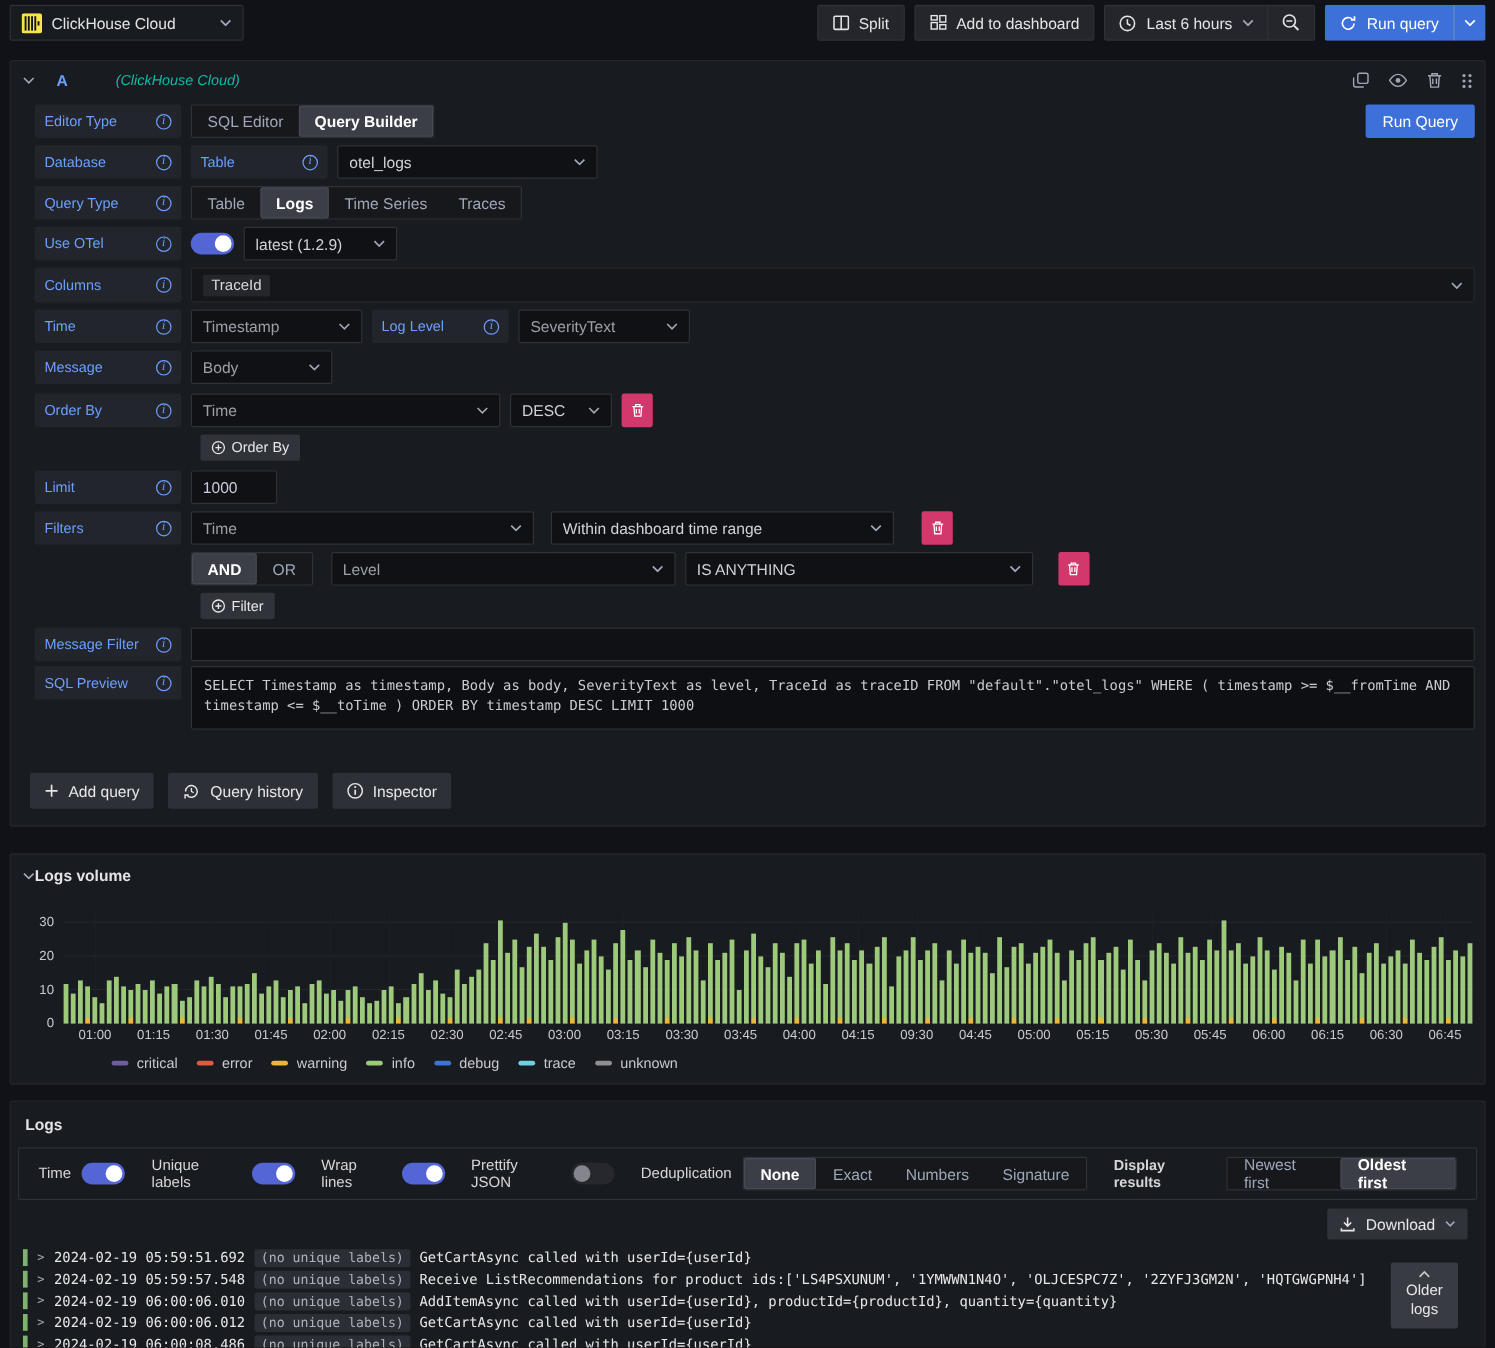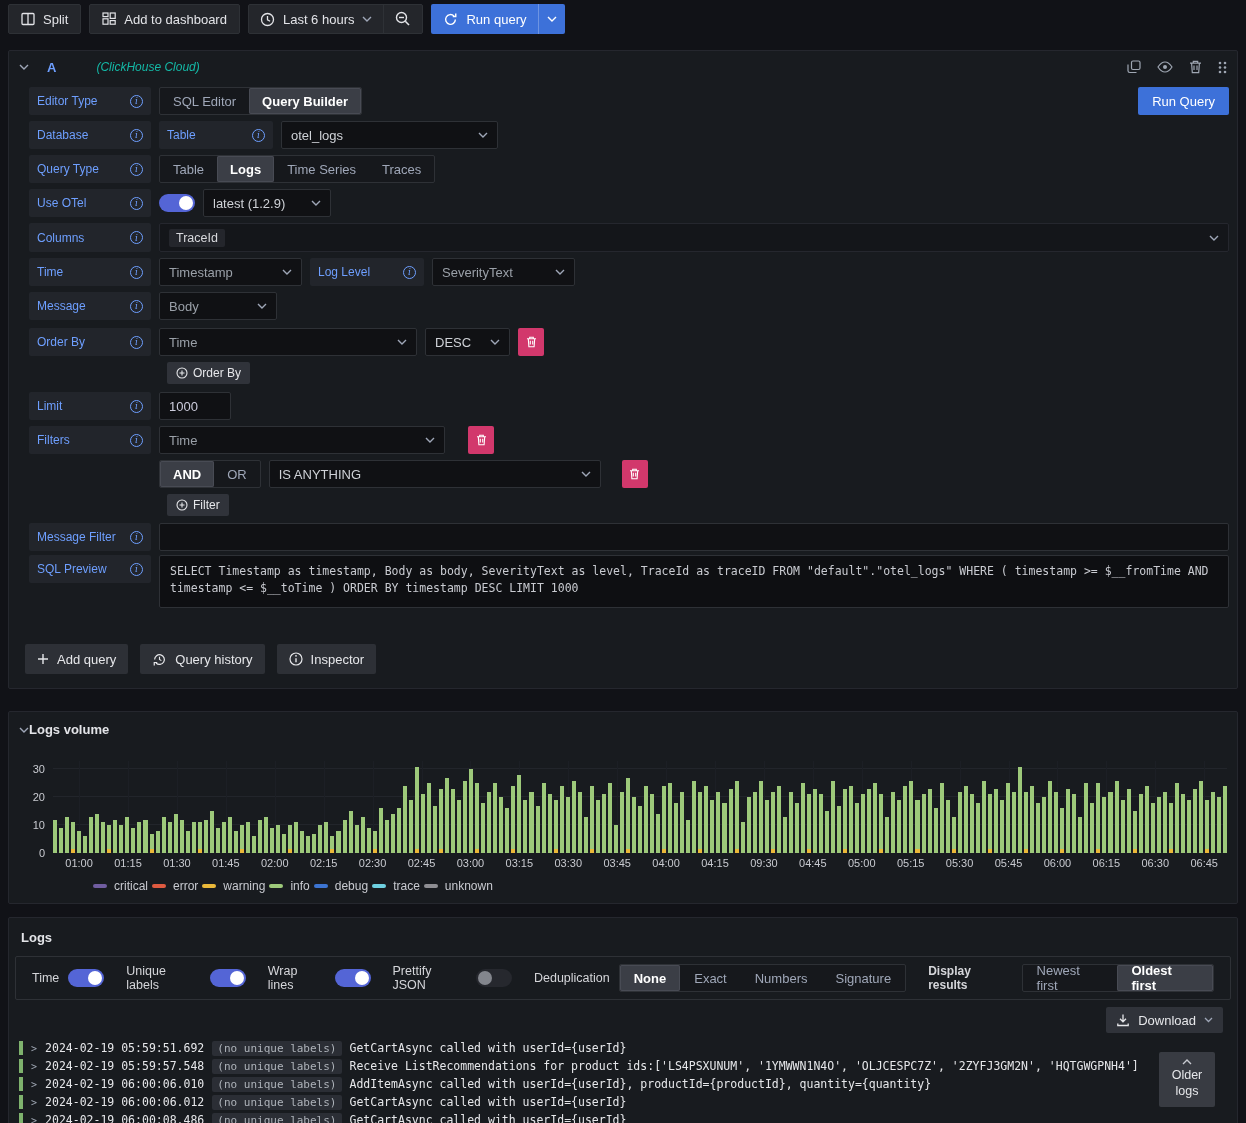--- a/index.html
+++ b/index.html
@@ -72,21 +72,21 @@
   .vol-head { display:flex; align-items:center; gap:0; padding:10px 10px 0 10px; color:#d8d9dd; }
   .vol-head .t { font-weight:700; font-size:13px; color:#e3e4e8; }
   .chart-wrap { position:relative; margin:24px 10px 0 44px; height:92px; }
   .bars { position:absolute; inset:0; display:flex; align-items:flex-end; gap:2px; z-index:2; }
   .bars i { flex:1; display:block; border-radius:0; }
   .gridh { position:absolute; left:0; right:0; height:1px; background:#22252b; z-index:1; }
   .gridv { position:absolute; top:0; bottom:0; width:1px; background:#1c1f25; z-index:1; }
   .ylab { position:absolute; right:calc(100% + 8px); width:26px; text-align:right; font-size:11px; color:#c8cad0; }
   .xaxis { position:relative; margin:4px 10px 0 44px; height:16px; }
   .xaxis span { position:absolute; transform:translateX(-50%); font-size:11px; color:#c8cad0; white-space:nowrap; }
-  .legend { display:flex; gap:4px; margin:6px 10px 0 84px; align-items:center; }
+  .legend { display:flex; gap:16px; margin:6px 10px 0 84px; align-items:center; }
   .legend .li { display:flex; align-items:center; gap:7px; font-size:12px; color:#c8cad0; cursor:pointer; }
   .legend .sw { width:14px; height:4px; border-radius:2px; }
 
   
   .logs-panel { margin-top:13px; height:320px; }
   .logs-title { font-weight:700; font-size:13px; color:#e3e4e8; padding:12px 12px 10px; }
   .logs-controls { margin:1px 6px 0; border:1px solid #2e3136; border-radius:2px; height:44px;
     display:flex; align-items:center; gap:22px; padding:0 16px; }
   .ctl { display:flex; align-items:center; gap:9px; font-size:12.5px; color:#d5d6da; font-weight:500; }
   .ctl .seg span { padding:0 14px; height:26px; }
@@ -103,20 +103,36 @@
   .log-row .ts { color:#e6e7ea; }
   .log-row .badge { background:#2b2e35; color:#aeb3ba; padding:1px 5px; border-radius:2px; font-size:11px; }
   .older-logs { position:absolute; right:22px; top:134px; width:56px; background:#383b42; border-radius:2px;
     padding:7px 4px 8px; text-align:center; color:#e6e7ea; font-size:12.5px; line-height:1.25; cursor:pointer; }
   .older-logs .up { display:flex; justify-content:center; margin-bottom:3px; color:#c8cad0; }
 </style>
 </head>
 <body>
 
 <div class="topbar">
+  <div class="ds-picker">
+    <span>
+      <svg width="17" height="17">
+          <rect width="17" height="17" rx="2" fill="#f9e44a"></rect>
+          <rect x="2.5" y="2.5" width="1.6" height="12" fill="#17181c"></rect>
+          <rect x="5.2" y="2.5" width="1.6" height="12" fill="#17181c"></rect>
+          <rect x="7.9" y="2.5" width="1.6" height="12" fill="#17181c"></rect>
+          <rect x="10.6" y="2.5" width="1.6" height="12" fill="#17181c"></rect>
+          <rect x="13.3" y="6.7" width="1.6" height="3.6" fill="#17181c"></rect>
+        </svg>
+    </span>
+    <span class="name">ClickHouse Cloud</span>
+    <svg class="cv chev" width="10" height="6">
+        <path d="M1 1l4 4 4-4" fill="none" stroke="currentColor" stroke-width="1.4"></path>
+      </svg>
+  </div>
   <div class="tb-right">
     <div class="tb-btn">
       <svg width="14" height="14">
           <rect x="1" y="1.5" width="12" height="11" rx="1" fill="none" stroke="#e3e4e8" stroke-width="1.3"></rect>
           <line x1="7" y1="1.5" x2="7" y2="12.5" stroke="#e3e4e8" stroke-width="1.3"></line>
         </svg>
       <span>Split</span>
     </div>
     <div class="tb-btn">
       <svg width="14" height="14">
@@ -358,33 +374,45 @@
       <div class="flabel">
           <span>Filters</span>
           <span class="info">i</span>
         </div>
       <div class="sel-box" style="width:286px">
           <span class="ph">Time</span>
           <svg class="cv chev" width="10" height="6">
             <path d="M1 1l4 4 4-4" fill="none" stroke="currentColor" stroke-width="1.4"></path>
           </svg>
         </div>
+      <div class="sel-box" style="width:286px;margin-left:6px">
+          <span>Within dashboard time range</span>
+          <svg class="cv chev" width="10" height="6">
+            <path d="M1 1l4 4 4-4" fill="none" stroke="currentColor" stroke-width="1.4"></path>
+          </svg>
+        </div>
       <div class="trash-btn" style="margin-left:15px">
           <svg width="11" height="12">
             <path d="M1 2.8h9M3.7 2.8V1.2h3.6v1.6M2.3 2.8l.6 8h5.2l.6-8M4.3 4.8v3.8M6.7 4.8v3.8" fill="none" stroke="#fff" stroke-width="1.1"></path>
           </svg>
         </div>
     </div>
     <div class="frow">
       <div style="width:122px;min-width:122px"></div>
       <div class="seg">
           <span class="sel">AND</span>
           <span>OR</span>
         </div>
-      <div class="sel-box" style="width:332px">
+      <div class="sel-box" style="width:287px;margin-left:7px">
+          <span class="ph">Level</span>
+          <svg class="cv chev" width="10" height="6">
+            <path d="M1 1l4 4 4-4" fill="none" stroke="currentColor" stroke-width="1.4"></path>
+          </svg>
+        </div>
+      <div class="sel-box" style="width:290px">
           <span>IS ANYTHING</span>
           <svg class="cv chev" width="10" height="6">
             <path d="M1 1l4 4 4-4" fill="none" stroke="currentColor" stroke-width="1.4"></path>
           </svg>
         </div>
       <div class="trash-btn" style="margin-left:13px">
           <svg width="11" height="12">
             <path d="M1 2.8h9M3.7 2.8V1.2h3.6v1.6M2.3 2.8l.6 8h5.2l.6-8M4.3 4.8v3.8M6.7 4.8v3.8" fill="none" stroke="#fff" stroke-width="1.1"></path>
           </svg>
         </div>

